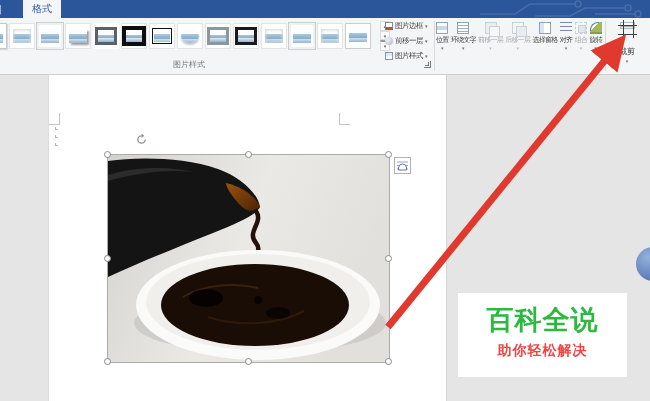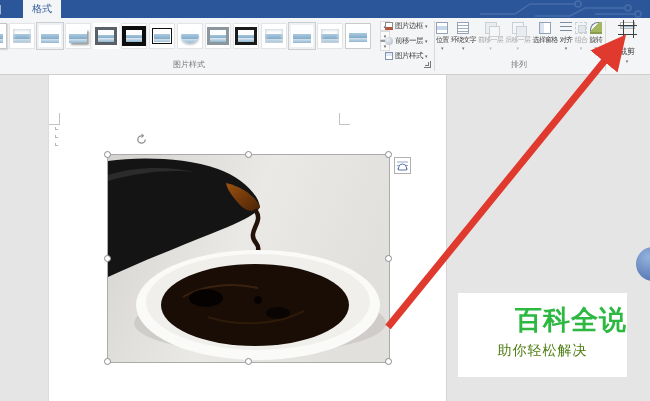--- a/index.html
+++ b/index.html
@@ -234,21 +234,20 @@
           <div class="aicn icon-group"></div>
           <span class="lbl">组合</span>
           <span class="car">▾</span>
         </div>
         <div class="arr">
           <div class="aicn icon-rotate"></div>
           <span class="lbl">旋转</span>
           <span class="car">▾</span>
         </div>
       </div>
-    <div class="group-label" style="left:436px;width:166px;">排列</div>
     <div class="vsep" style="left:605px;"></div>
 
     <div id="crop-btn">
       <span class="icon-crop"></span>
       <span class="lbl">裁剪</span>
       <span class="car">▾</span>
     </div>
   </div>
 
   <div id="canvas">
@@ -315,22 +314,22 @@
         <g stroke="#9aa7c4" stroke-width="1">
             <line x1="1" y1="3" x2="12" y2="3"></line>
             <line x1="1" y1="6.5" x2="12" y2="6.5"></line>
             <line x1="1" y1="10" x2="12" y2="10"></line>
           </g>
         <path d="M2.5,9 A4,4 0 0 1 10.5,9 L10.5,11 L2.5,11 Z" fill="#fff" stroke="#5b79a8" stroke-width="1"></path>
       </svg>
     </div>
 
     <div id="watermark">
-      <div id="wm-title" style="color: rgb(45, 184, 66); text-align: right;">百科全说</div>
-      <div id="wm-sub" style="color: #4d7c0f;">助你轻松解决</div>
+      <div id="wm-title" style="color: rgb(45, 184, 66);">百科全说</div>
+      <div id="wm-sub" style="color: #ef4444; font-weight: bold;">助你轻松解决</div>
     </div>
 
     <div id="blue-dot"></div>
   </div>
 
   <svg id="arrow-svg" width="650" height="401">
     <defs>
       <marker id="ah" markerWidth="5" markerHeight="5" refX="2.5" refY="2.5" orient="auto">
         <path d="M0,0 L5,2.5 L0,5 Z" fill="#e0392e"></path>
       </marker>

